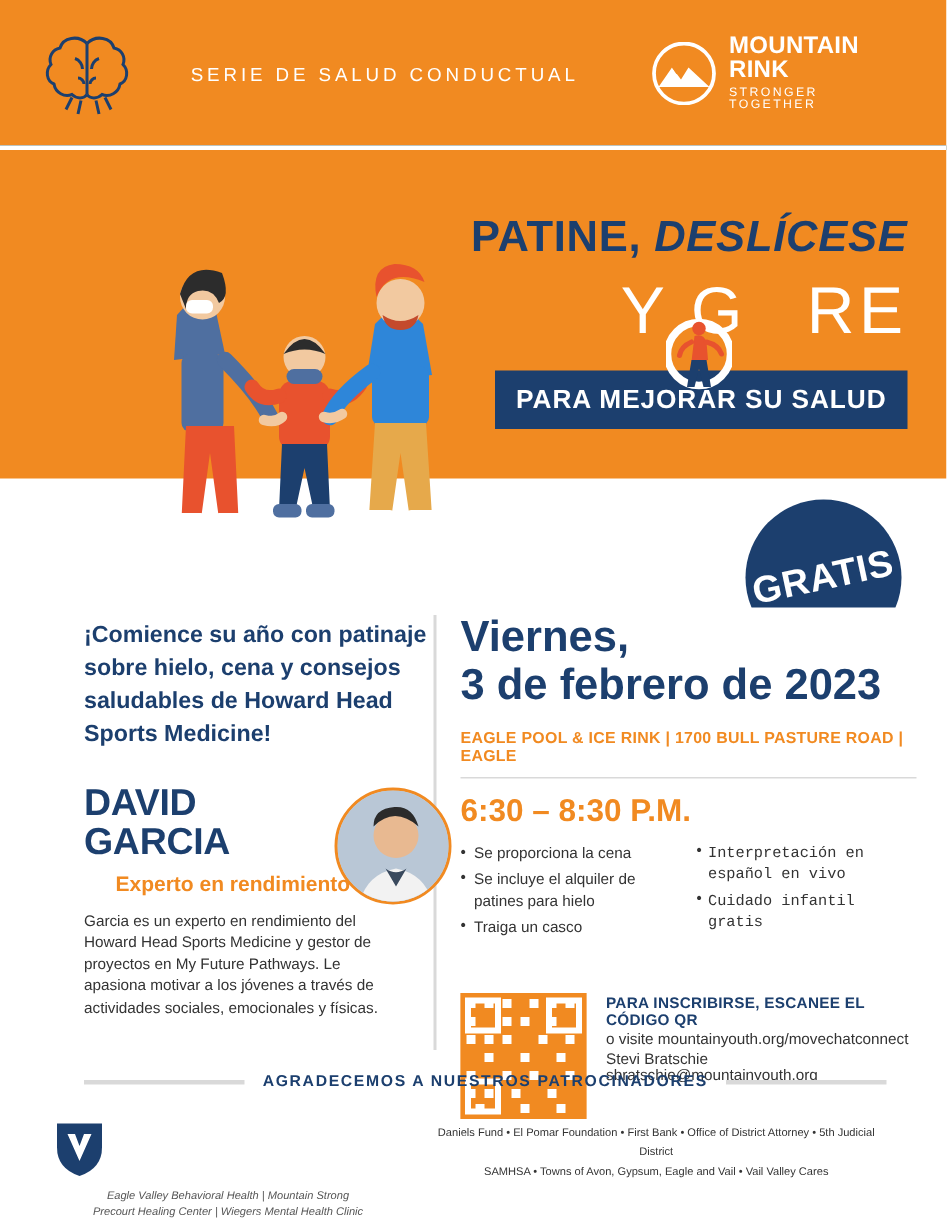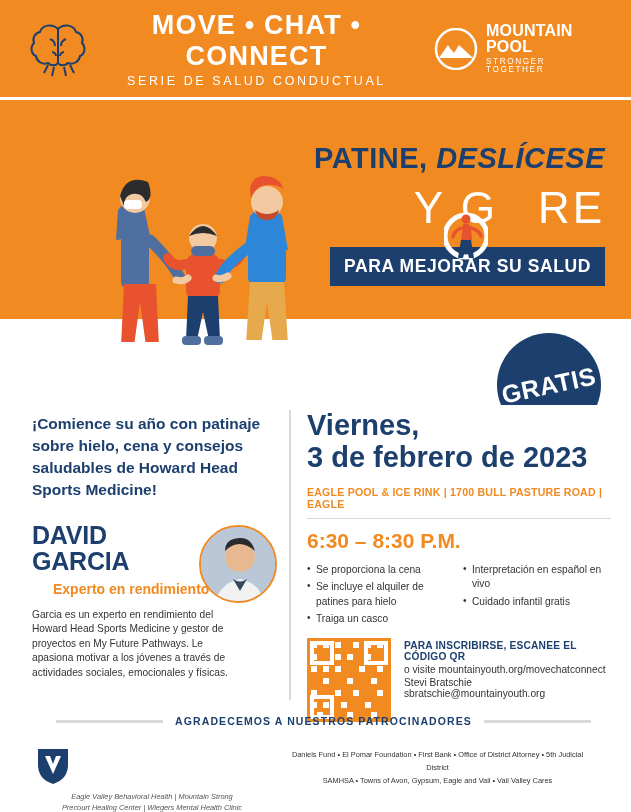--- a/index.html
+++ b/index.html
@@ -121,21 +121,21 @@
   }
   .divider-v {
     position: absolute;
     left: 289px; top: 5px;
     width: 2px; height: 290px;
     background: #D9D9D9;
   }
 
   .left-col {
     position: absolute;
-    left: 32px; top: 8px; width: 240px;
+    left: 56px; top: 8px; width: 240px;
   }
   .lede {
     color: #1C3F6E;
     font-size: 15.5px;
     font-weight: bold;
     line-height: 1.42;
   }
   .speaker-row { margin-top: 22px; position: relative; }
   .speaker-name {
     color: #1C3F6E; font-weight: bold; font-size: 25px; line-height: 1.02;
@@ -180,23 +180,23 @@
   }
   .bullets ul { list-style: none; }
   .bullets li {
     color:#333; font-size: 10.2px; line-height: 1.42; position: relative;
     padding-left: 9px; margin-bottom: 3px;
   }
   .bullets li::before {
     content: "•"; position: absolute; left: 0; top: -1px; color:#333;
   }
   .col-a { width: 140px; }
-  .col-b { width: 140px; }
-
-  .qr-block { margin-top: 8px; display: flex; gap: 13px; }
+  .col-b { width: 140px; font-family: Liberation Mono, monospace; }
+
+  .qr-block { margin-top: 32px; display: flex; gap: 13px; }
   .qr {
     width: 84px; height: 84px; flex: 0 0 84px;
     background: #F18A21;
   }
   .qr-text { padding-top: 2px; }
   .qr-head {
     color:#1C3F6E; font-weight: bold; font-size: 10.2px; letter-spacing:0.2px;
   }
   .qr-sub { color:#333; font-size: 10.2px; margin-top: 2px;}
   .qr-q { color:#1C3F6E; font-weight:bold; font-size: 10.2px; margin-top: 10px;}
@@ -242,34 +242,33 @@
         <g fill="none" stroke="#1C3F6E" stroke-width="2">
           <path d="M30 10c-6-6-16-4-18 3-5 1-8 6-6 11-4 4-3 11 2 13 1 6 7 9 12 7 3 3 8 3 10 0"></path>
           <path d="M30 10c6-6 16-4 18 3 5 1 8 6 6 11 4 4 3 11-2 13-1 6-7 9-12 7-3 3-8 3-10 0"></path>
           <path d="M30 10v34"></path>
           <path d="M22 20c3 1 5 4 5 7M38 20c-3 1-5 4-5 7M24 33c2 0 4 2 4 4M36 33c-2 0-4 2-4 4"></path>
           <path d="M20 46l-4 8M26 48l-2 9M36 48l2 9M42 46l4 8"></path>
         </g>
       </svg>
     </div>
     <div class="header-center">
-      <div class="header-title">MOVE • CHAT • CONNECT</div>
       <div class="header-sub">SERIE DE SALUD CONDUCTUAL</div>
     </div>
     <div class="my-logo">
       <div class="my-mark">
         <svg viewBox="0 0 46 42" width="46" height="42">
           <circle cx="23" cy="21" r="20" fill="none" stroke="#fff" stroke-width="2.5"></circle>
           <path d="M6 30l9-13 6 8 5-8 14 13z" fill="#fff"></path>
           <path d="M15 17l3 4.5 3-4.5-3-4z" fill="#F18A21"></path>
         </svg>
       </div>
       <div class="my-text">
         <div class="l1">MOUNTAIN</div>
-        <div class="l2">POOL</div>
+        <div class="l2">RINK</div>
         <div class="l3">STRONGER TOGETHER</div>
       </div>
     </div>
   </div>
 
   <div class="hero">
     <div class="hero-white-top"></div>
 
     <div class="people">
       <svg viewBox="0 0 290 270" width="290" height="270">

